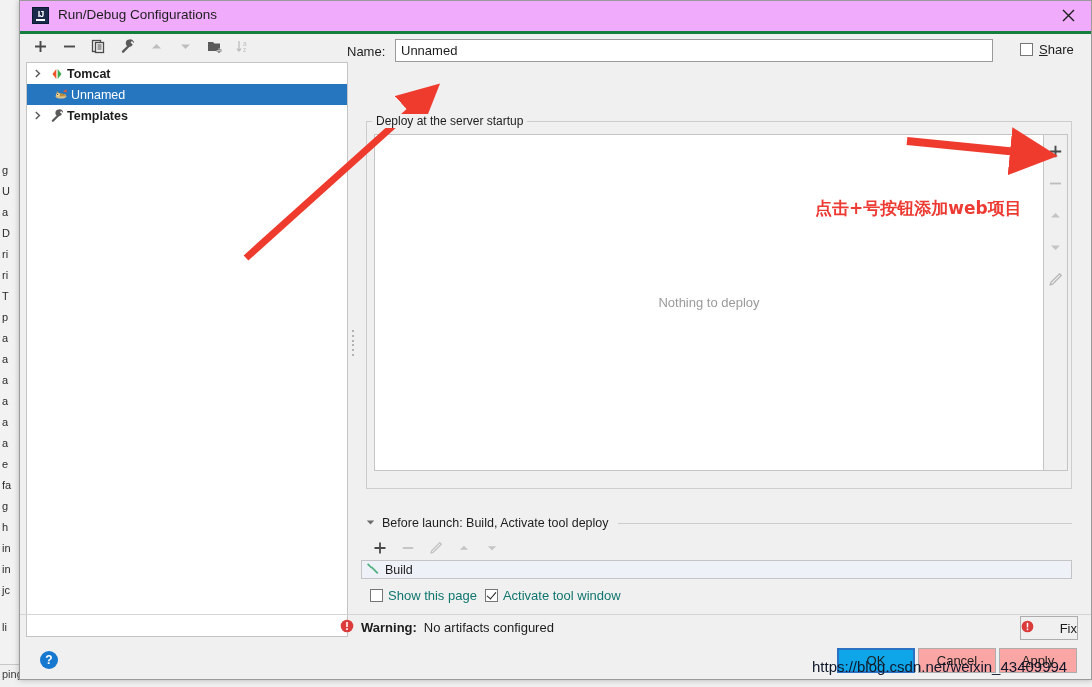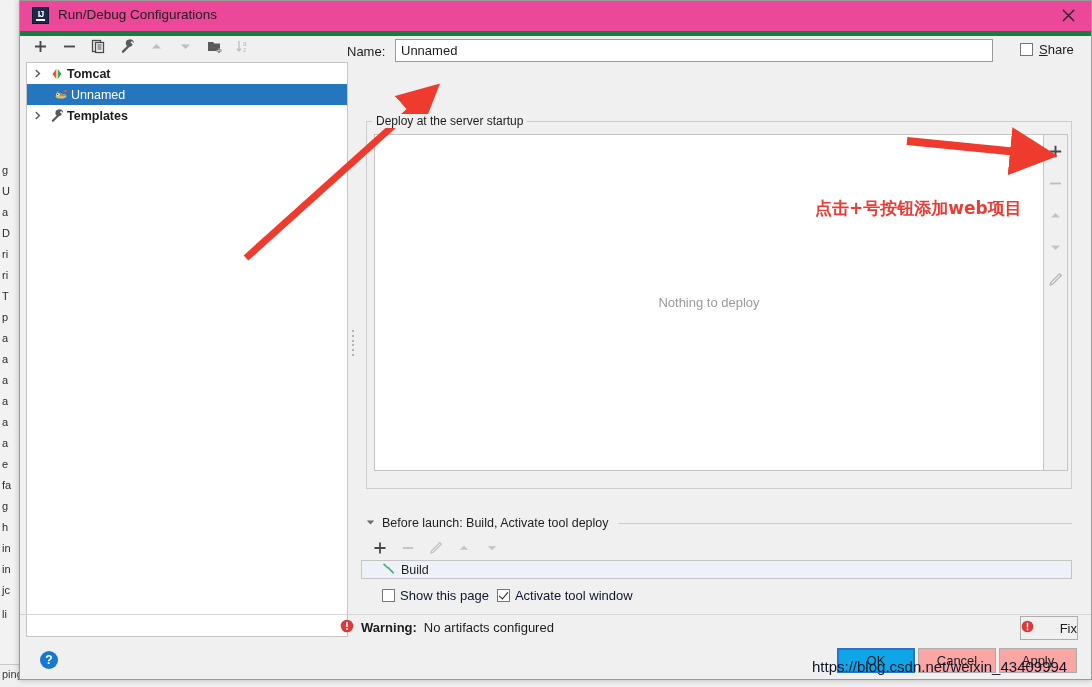--- a/index.html
+++ b/index.html
@@ -40,22 +40,22 @@
     left: 19px; top: 0px; width: 1073px; height: 680px;
     background: #f0f0f0;
     border: 1px solid #9a9a9a;
     box-sizing: border-box;
     box-shadow: 0 0 6px rgba(0,0,0,0.25);
   }
 
   
   #titlebar {
     position: absolute; left: 0; top: 0; right: 0; height: 30px;
-    background: #ec4899;
-    border-bottom: 5px solid #15803d;
+    background: #f0abfc;
+    border-bottom: 3px solid #15803d;
   }
   #app-icon {
     position: absolute; left: 12px; top: 6px;
     width: 17px; height: 17px;
     background: #1b2a4a;
     border: 1px solid #0d1a33;
     box-sizing: border-box;
     display: flex; align-items: center; justify-content: center;
     color: #ffffff; font-size: 9px; font-weight: bold;
     font-family: "Liberation Sans", sans-serif;
@@ -238,28 +238,28 @@
     display: flex; align-items: center; justify-content: center;
     cursor: pointer;
   }
   #bl-list {
     position: absolute; left: 341px; top: 559px;
     width: 711px; height: 19px;
     background: #eef2f8;
     border: 1px solid #c4c4c4;
     box-sizing: border-box;
     display: flex; align-items: center; gap: 5px;
-    padding-left: 20px;
+    padding-left: 4px;
     cursor: pointer;
   }
   #bl-list .bl-label { font-size: 12.5px; color: #1d1d1d; }
   #bl-checks {
-    position: absolute; left: 362px; top: 587px;
+    position: absolute; left: 350px; top: 587px;
     display: flex; align-items: center; gap: 8px;
-    font-size: 13px; color: #0f172a;
+    font-size: 13px; color: #0f766e;
   }
   #bl-checks .chk-item {
     display: flex; align-items: center; gap: 5px; cursor: pointer;
   }
 
   
   #footer-sep {
     position: absolute; left: 0; top: 613px; right: 0; height: 1px;
     background: #d4d4d4;
   }
@@ -339,21 +339,21 @@
       <div class="frag" style="margin-top: 0px;">a</div>
       <div class="frag" style="margin-top: 0px;">a</div>
       <div class="frag" style="margin-top: 0px;">a</div>
       <div class="frag" style="margin-top: 0px;">e</div>
       <div class="frag" style="margin-top: 0px;">fa</div>
       <div class="frag" style="margin-top: 0px;">g</div>
       <div class="frag" style="margin-top: 0px;">h</div>
       <div class="frag" style="margin-top: 0px;">in</div>
       <div class="frag" style="margin-top: 0px;">in</div>
       <div class="frag" style="margin-top: 0px;">jc</div>
-      <div class="frag" style="margin-top: 3px;">li</div>
+      <div class="frag" style="margin-top: 16px;">li</div>
     </div>
   <div id="bg-bottom-bar">
     <span class="frag" style="left:2px;">ping</span>
     <span class="frag" style="left:50px;">Terminal</span>
   </div>
 </div>
 
 <div id="dialog">
 
   <div id="titlebar">

